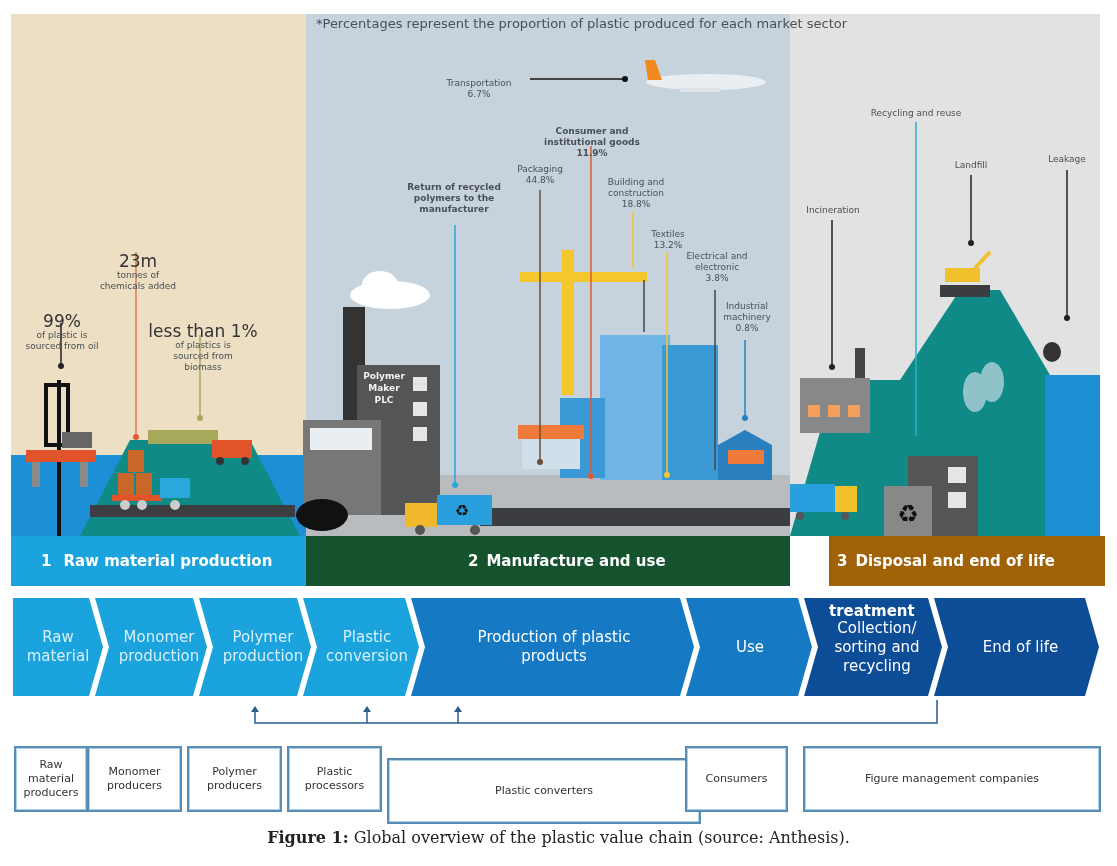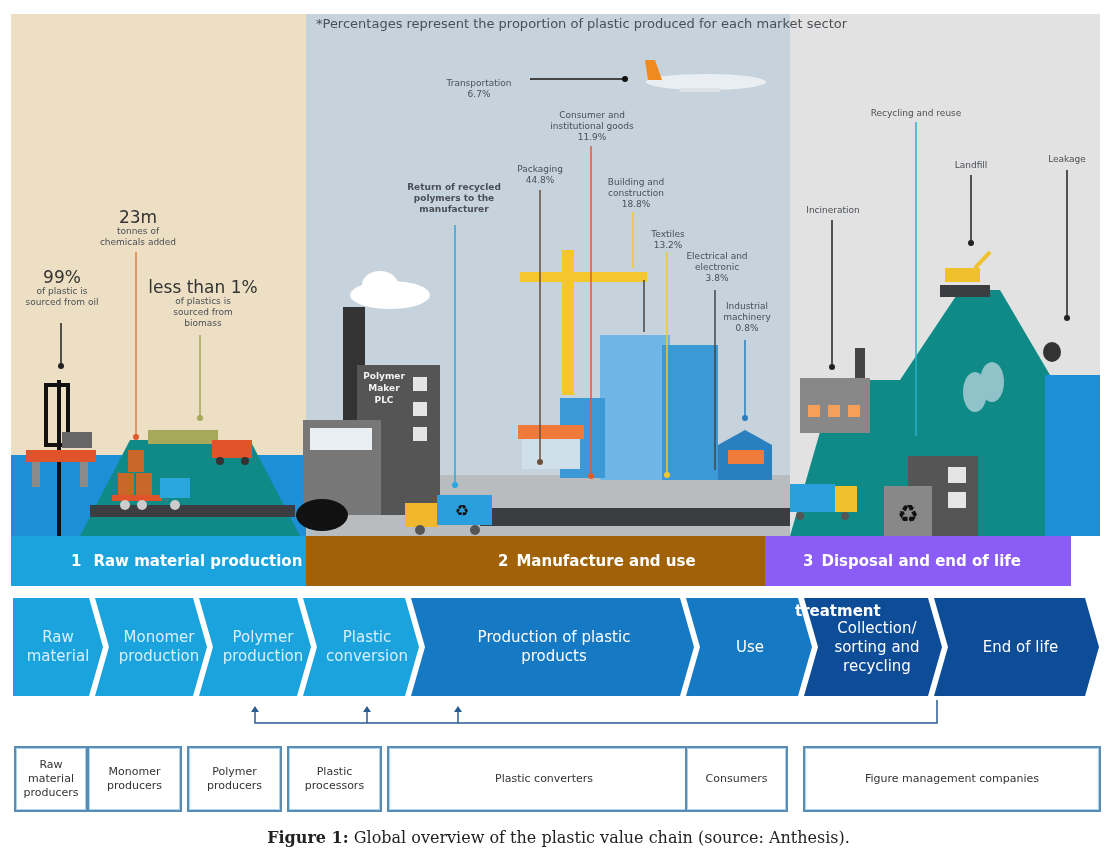--- a/index.html
+++ b/index.html
@@ -2,23 +2,23 @@
 <html><head>
 <meta charset="utf-8">
 <style>
   html, body { margin:0; padding:0; background:#ffffff; }
   body { width:1117px; height:866px; position:relative; overflow:hidden; font-family:"DejaVu Sans", sans-serif; }
   .panel { position:absolute; top:14px; height:522px; }
   #p1 { left:11px; width:295px; background:#ecdfc4; }
   #p2 { left:306px; width:484px; background:#c6d3dc; }
   #p3 { left:790px; width:310px; background:#e2e2e2; }
   .lbl { position:absolute; text-align:center; color:#4a4f55; font-size:9px; line-height:11px; white-space:nowrap; }
-  .big { font-size:17px; line-height:18px; color:#333; }
+  .big { font-size:17px; line-height:18px; color:#333;margin-top:44px; }
   .note { position:absolute; left:316px; top:16px; font-size:13px; color:#4a4f55; white-space:nowrap; }
-  .stage-band { position:absolute; top:536px; height:50px; color:#fff; font-weight:bold; font-size:15px; line-height:50px;padding-left:30px; }
+  .stage-band { position:absolute; top:536px; height:50px; color:#fff; font-weight:bold; font-size:15px; line-height:50px; }
   .chev { position:absolute; top:598px; height:98px; color:#fff; font-size:15px; line-height:19px; display:flex; align-items:center; justify-content:center; text-align:center; }
   .box { position:absolute; top:746px; height:66px; border:2px solid #5a8bb2; box-sizing:border-box; background:#fff; display:flex; align-items:center; justify-content:center; text-align:center; font-size:11px; line-height:14px; color:#333; box-shadow: 0 0 0 1px #a9d3ea inset; }
   .caption { position:absolute; top:828px; left:0; width:1117px; text-align:center; font-family:"DejaVu Serif", serif; font-size:16px; color:#222; }
   .caption b { font-weight:bold; }
   svg { position:absolute; left:0; top:0; }
 </style>
 </head>
 <body>
 
 <div class="panel" id="p1"></div>
@@ -222,21 +222,21 @@
 <div class="lbl" style="left:358px;top:370px;width:52px;color:#f2f2f2;font-weight:bold;font-size:9px;line-height:12px;">
   <div>Polymer</div>
   <div>Maker</div>
   <div>PLC</div>
 </div>
 
 <div class="lbl" style="left:438px;top:78px;width:82px;">
   <div>Transportation</div>
   <div>6.7%</div>
 </div>
-<div class="lbl" style="left:540px;top:110px;width:104px;">
+<div class="lbl" style="left:540px;top:126px;width:104px;font-weight:bold;">
   <div>Consumer and</div>
   <div>institutional goods</div>
   <div>11.9%</div>
 </div>
 <div class="lbl" style="left:508px;top:164px;width:64px;">
   <div>Packaging</div>
   <div>44.8%</div>
 </div>
 <div class="lbl" style="left:598px;top:177px;width:76px;">
   <div>Building and</div>
@@ -265,24 +265,24 @@
 </div>
 
 <div class="lbl" style="left:800px;top:205px;width:66px;">Incineration</div>
 <div class="lbl" style="left:860px;top:108px;width:112px;">Recycling and reuse</div>
 <div class="lbl" style="left:948px;top:160px;width:46px;">Landfill</div>
 <div class="lbl" style="left:1040px;top:154px;width:54px;">Leakage</div>
 
 <div class="stage-band" style="left:11px;width:295px;background:#1aa3dc;">
   <span style="margin-left:30px;margin-right:12px;">1</span><span>Raw material production</span>
 </div>
-<div class="stage-band" style="left:306px;width:484px;background:#a16207;">
+<div class="stage-band" style="left:306px;width:484px;background:#14532d;">
   <span style="margin-left:162px;margin-right:8px;">2</span><span>Manufacture and use</span>
 </div>
-<div class="stage-band" style="left:765px;width:276px;background:#8b5cf6;">
+<div class="stage-band" style="left:829px;width:276px;background:#a16207;">
   <span style="margin-left:8px;margin-right:8px;">3</span><span>Disposal and end of life treatment</span>
 </div>
 
 <div class="chev" style="left:13px;width:90px;color:#d7f0fb;">
   <div>
       <div>Raw</div>
       <div>material</div>
     </div>
 </div>
 <div class="chev" style="left:109px;width:100px;color:#d7f0fb;">
@@ -345,21 +345,21 @@
       <div>Polymer</div>
       <div>producers</div>
     </div>
 </div>
 <div class="box" style="left:287px;width:95px;">
   <div>
       <div>Plastic</div>
       <div>processors</div>
     </div>
 </div>
-<div class="box" style="left:387px;width:314px;">
+<div class="box" style="left:387px;width:314px;margin-top:12px;">
   <div>Plastic converters</div>
 </div>
 <div class="box" style="left:685px;width:103px;">
   <div>Consumers</div>
 </div>
 <div class="box" style="left:803px;width:298px;">
   <div>Figure management companies</div>
 </div>
 
 <div class="caption">

